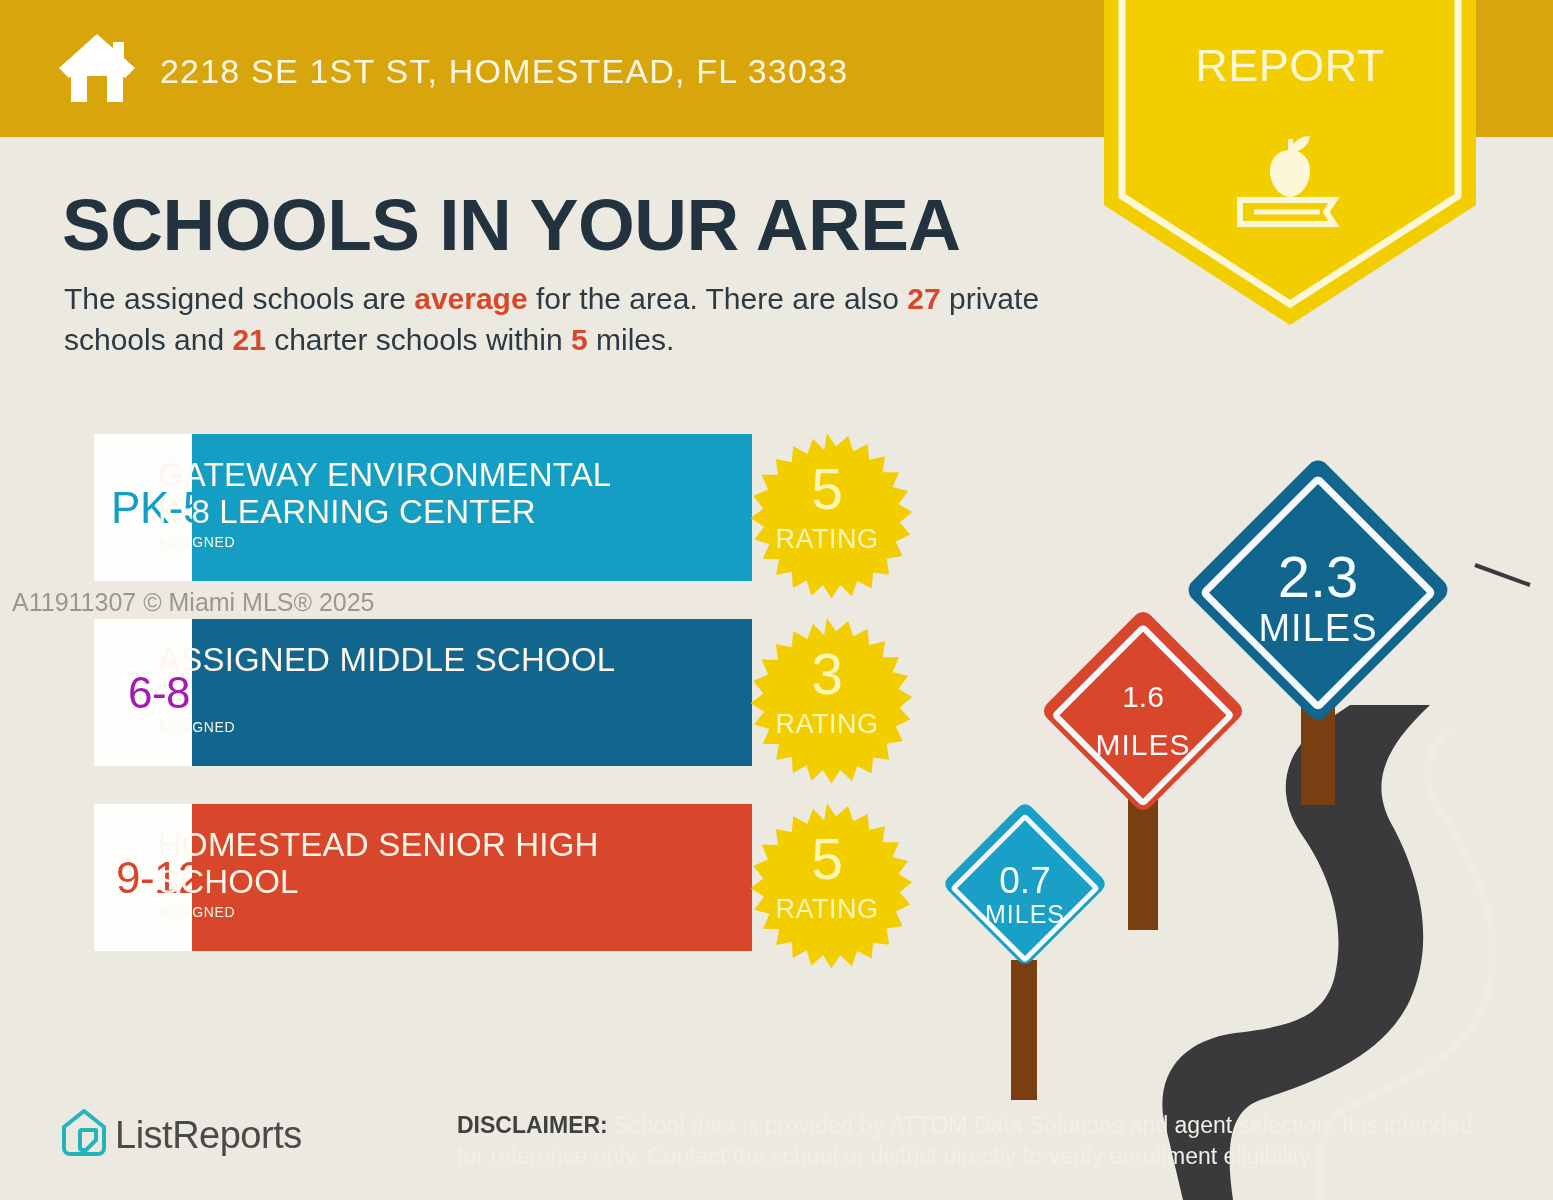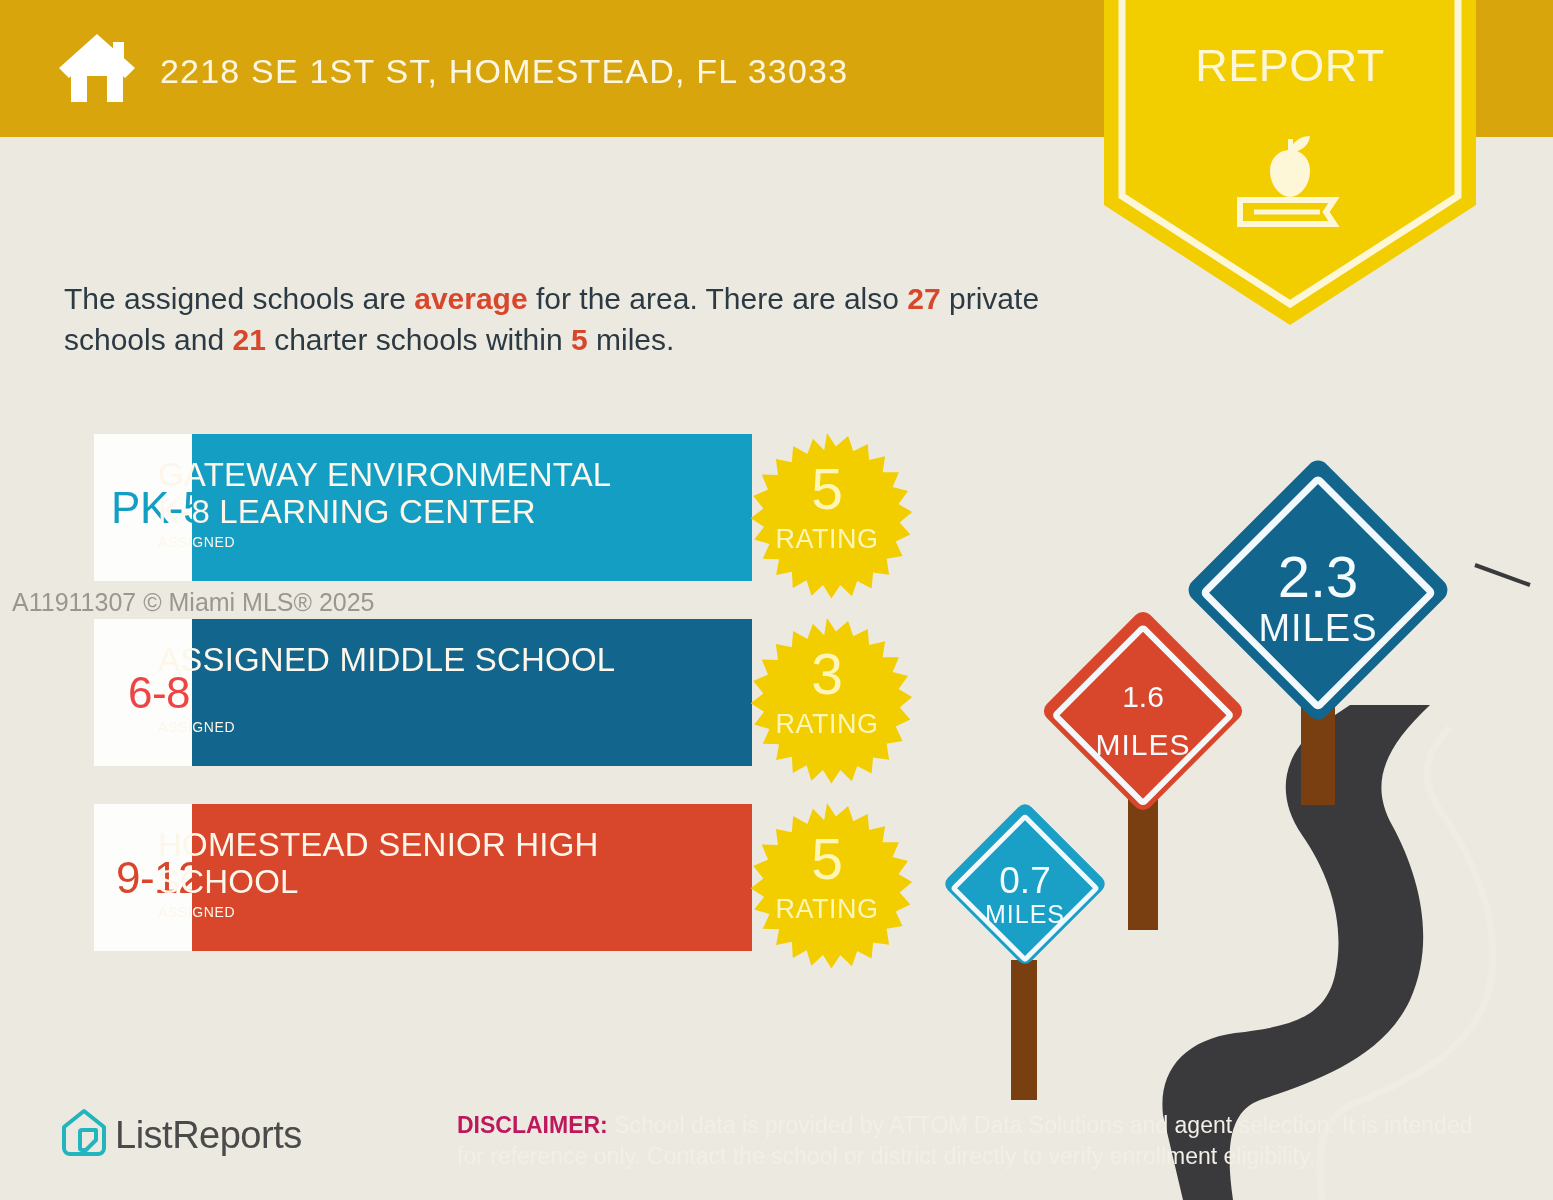--- a/index.html
+++ b/index.html
@@ -101,21 +101,21 @@
   
   .logo-wrap{position:absolute;left:60px;top:1108px;z-index:9;height:56px;}
   .logo-text{
     position:absolute;left:55px;top:6px;
     font-size:38px;color:#4a4a4a;letter-spacing:-0.5px;
   }
   .disclaimer{
     position:absolute;left:457px;top:1110px;width:1030px;
     font-size:23px;line-height:31px;color:#f2efe7;z-index:8;
   }
-  .disclaimer b{color:#be185d;font-weight:bold;}
+  .disclaimer b{color:#404040;font-weight:bold;}
 </style>
 </head>
 <body>
 
 <div id="stage">
 
   <div class="header-bar"></div>
   <div class="home-icon">
     <svg width="80" height="72" viewBox="0 0 80 72">
       <path d="M40 2 L78 36 L68 46 L40 20 L12 46 L2 36 Z" fill="#ffffff"></path>
@@ -135,20 +135,21 @@
         <rect x="184" y="139" width="5" height="13" fill="#fdf7d8"></rect>
         <path d="M136 200 L230 200 L222 212 L230 224 L136 224 Z" fill="none" stroke="#fdf7d8" stroke-width="6"></path>
         <line x1="150" y1="212" x2="216" y2="212" stroke="#fdf7d8" stroke-width="5"></line>
       </g>
     </svg>
     <div class="banner-title">
       <div>REPORT</div>
     </div>
   </div>
 
+  <div class="headline">SCHOOLS IN YOUR AREA</div>
   <div class="subline">
     <span>The assigned schools are </span><b>average</b><span> for the area. There are also </span><b>27</b><span> private schools and </span><b>21</b><span> charter schools within </span><b>5</b><span> miles.</span>
   </div>
 
   <div class="watermark">A11911307 © Miami MLS® 2025</div>
 
   <div class="row" style="top:434px;">
     <div class="grade" style="color:#159ec4;">PK-5</div>
     <div class="bar" style="background:#159ec4;"></div>
     <div class="sname">GATEWAY ENVIRONMENTAL K-8 LEARNING CENTER</div>
@@ -156,21 +157,21 @@
     <div class="badge">
       <svg width="172" height="172" viewBox="0 0 172 172">
         <polygon fill="#f2cd00" points="86,2 94.9,15.5 107.1,5.1 112.3,20.3 126.7,12.9 128.1,29 144.1,25.2 141.6,41.2 157.9,41.2 151.6,56.1 167,60.1 157.5,73.1 171.1,81.1 158.7,91.4 169.3,103.6 154.7,110.4 161.5,124.9 145.6,127.8 148.1,143.8 132.1,141.4 130.6,157.5 116.2,150.1 110.9,165.2 99.3,154.1 90.4,167.6 82,153.9 70.4,164.7 65.6,149.3 51.8,157 50.9,140.8 35.1,144.1 38.1,128.2 21.8,127.7 28.5,113 13.2,108.5 23.1,95.8 9.7,87.3 22.4,77.4 12.2,64.9 27,58.6 20.7,43.6 37,43.9 34.9,27.9 50.8,31.2 52.2,15 66.4,22.9 71.9,7.8 83.2,19.3"></polygon>
       </svg>
       <div class="num">5</div>
       <div class="lbl">RATING</div>
     </div>
   </div>
 
   <div class="row" style="top:619px;">
-    <div class="grade" style="color:#ef4444;">6-8</div>
+    <div class="grade" style="color:#a21caf;">6-8</div>
     <div class="bar" style="background:#12658c;"></div>
     <div class="sname">ASSIGNED MIDDLE SCHOOL</div>
     <div class="assigned">ASSIGNED</div>
     <div class="badge">
       <svg width="172" height="172" viewBox="0 0 172 172">
         <polygon fill="#f2cd00" points="86,2 94.9,15.5 107.1,5.1 112.3,20.3 126.7,12.9 128.1,29 144.1,25.2 141.6,41.2 157.9,41.2 151.6,56.1 167,60.1 157.5,73.1 171.1,81.1 158.7,91.4 169.3,103.6 154.7,110.4 161.5,124.9 145.6,127.8 148.1,143.8 132.1,141.4 130.6,157.5 116.2,150.1 110.9,165.2 99.3,154.1 90.4,167.6 82,153.9 70.4,164.7 65.6,149.3 51.8,157 50.9,140.8 35.1,144.1 38.1,128.2 21.8,127.7 28.5,113 13.2,108.5 23.1,95.8 9.7,87.3 22.4,77.4 12.2,64.9 27,58.6 20.7,43.6 37,43.9 34.9,27.9 50.8,31.2 52.2,15 66.4,22.9 71.9,7.8 83.2,19.3"></polygon>
       </svg>
       <div class="num">3</div>
       <div class="lbl">RATING</div>
     </div>

